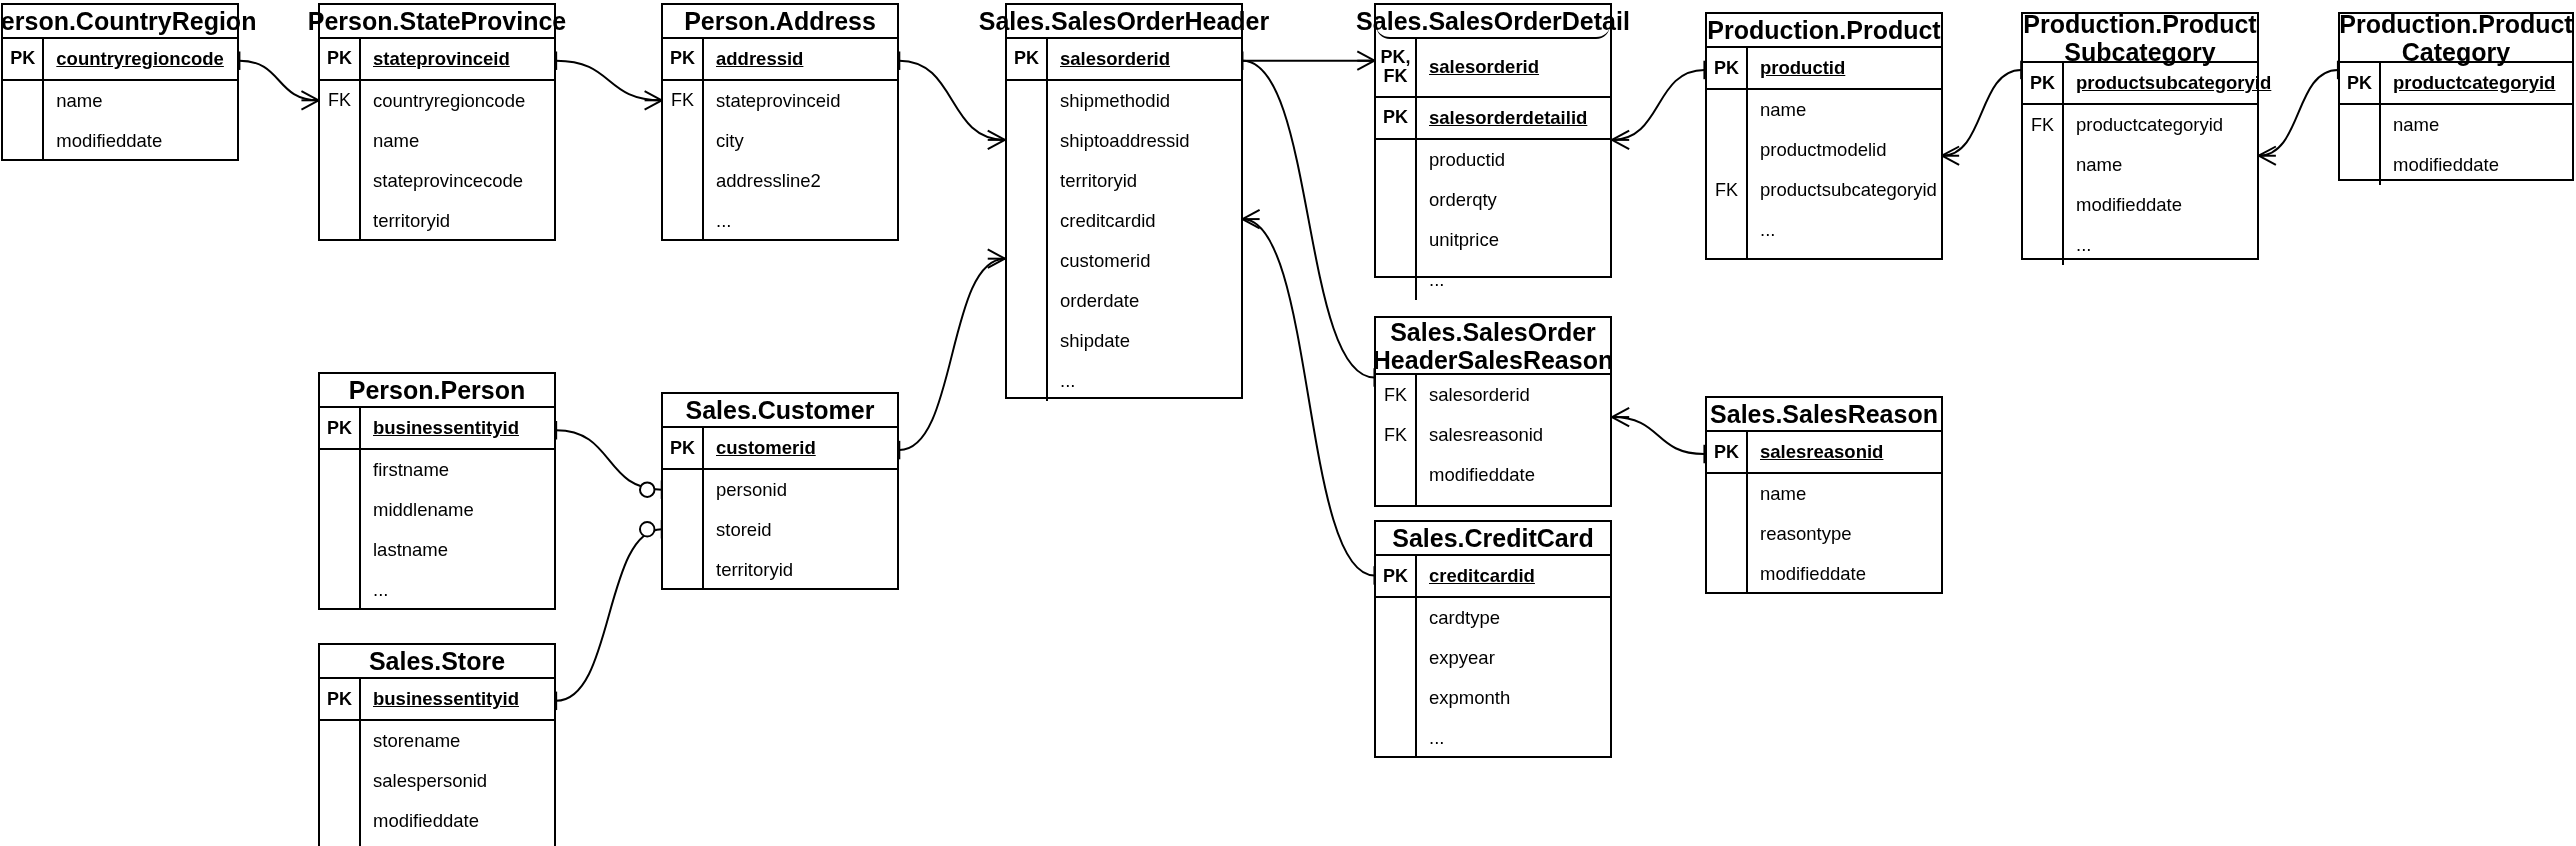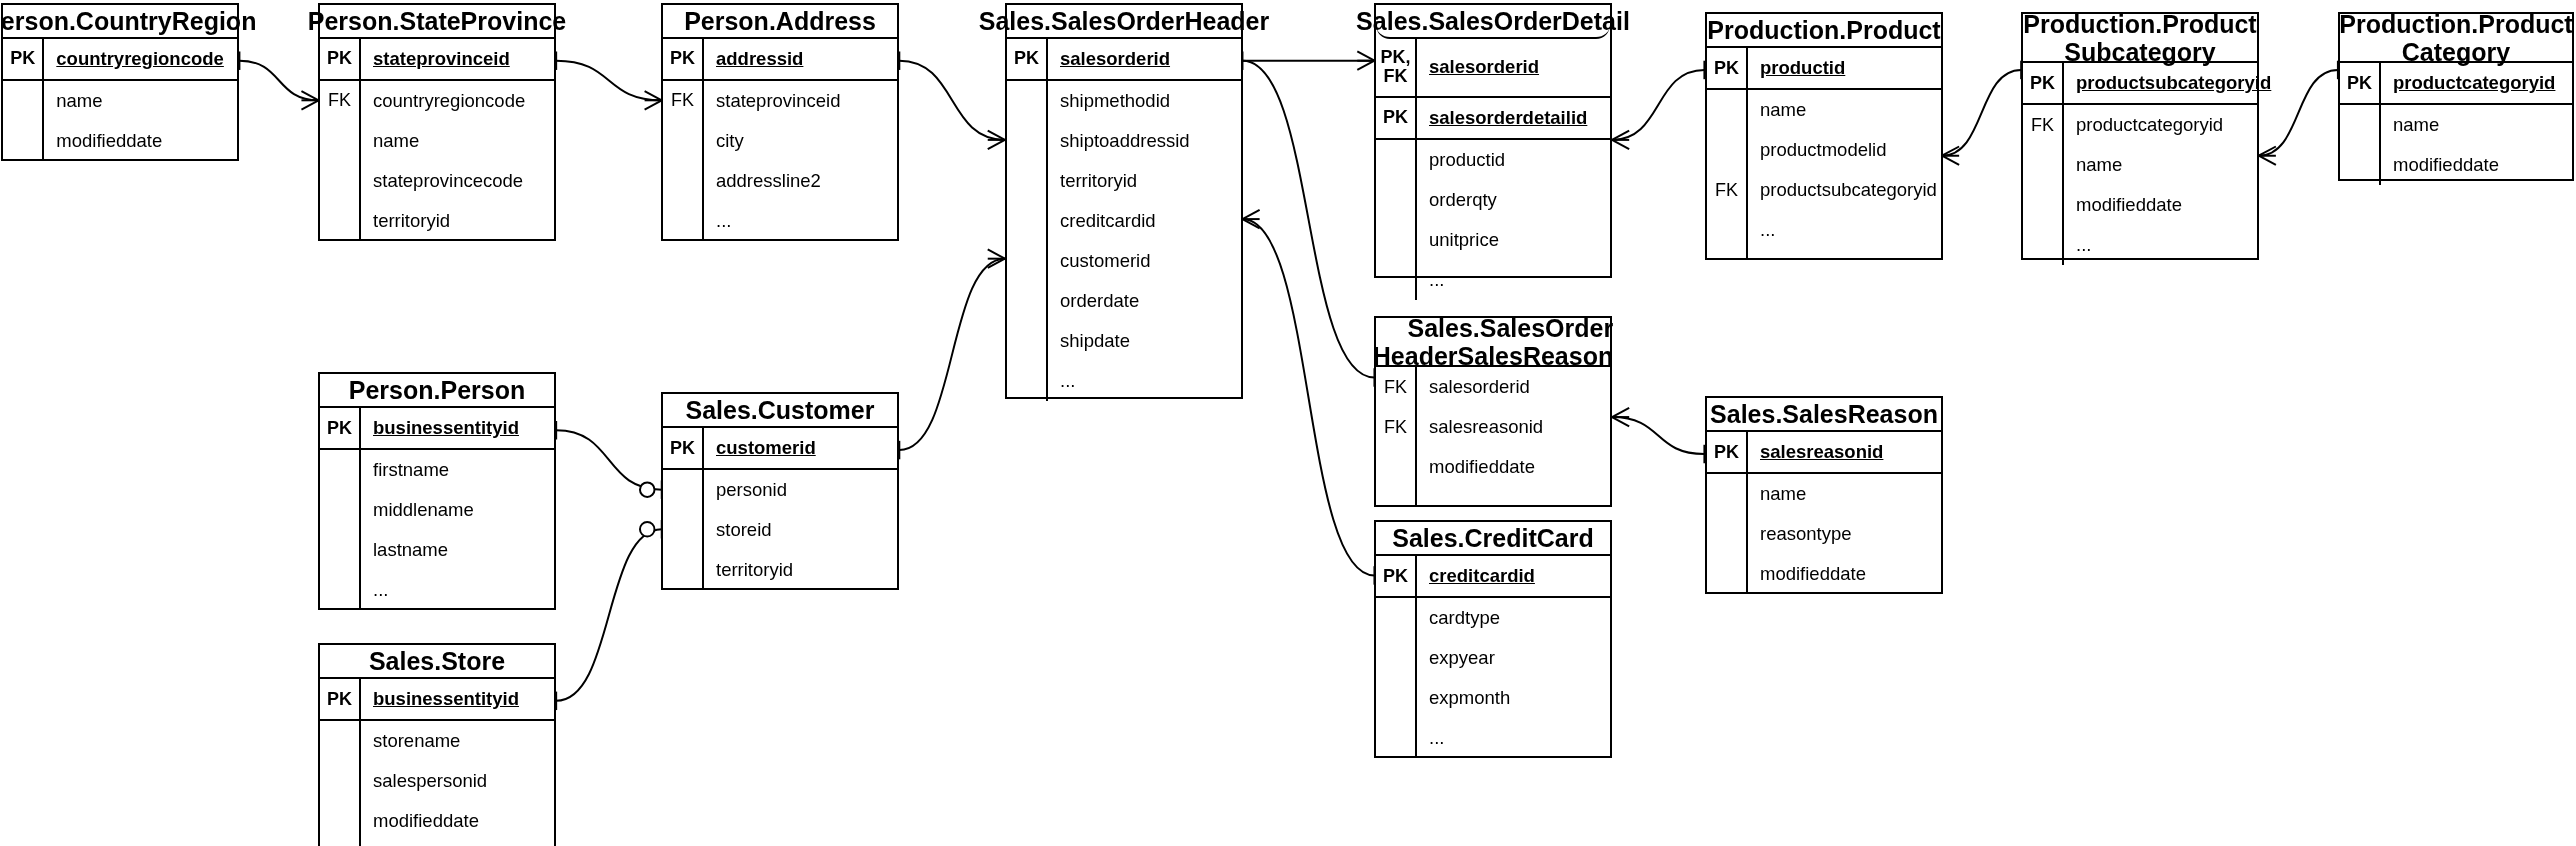--- a/index.html
+++ b/index.html
@@ -523,21 +523,21 @@
             </div>
             <div class="col-name">
               <div class="acell-name">storename</div>
               <div class="acell-name">salespersonid</div>
               <div class="acell-name">modifieddate</div>
             </div>
           </div>
         </div>
       </div>
       <div class="entity" style="left: 1374px; top: 316px; width: 238px; height: 191px;">
-        <div class="ent-title" style="height: 49px; text-align: right;">Sales.SalesOrder
+        <div class="ent-title" style="height: 57px;">Sales.SalesOrder
 HeaderSalesReason</div>
         <div class="ent-body">
           <div class="attr-group">
             <div class="col-key">
               <div class="acell-key">FK</div>
               <div class="acell-key">FK</div>
               <div class="acell-key"></div>
             </div>
             <div class="col-name">
               <div class="acell-name">salesorderid</div>

